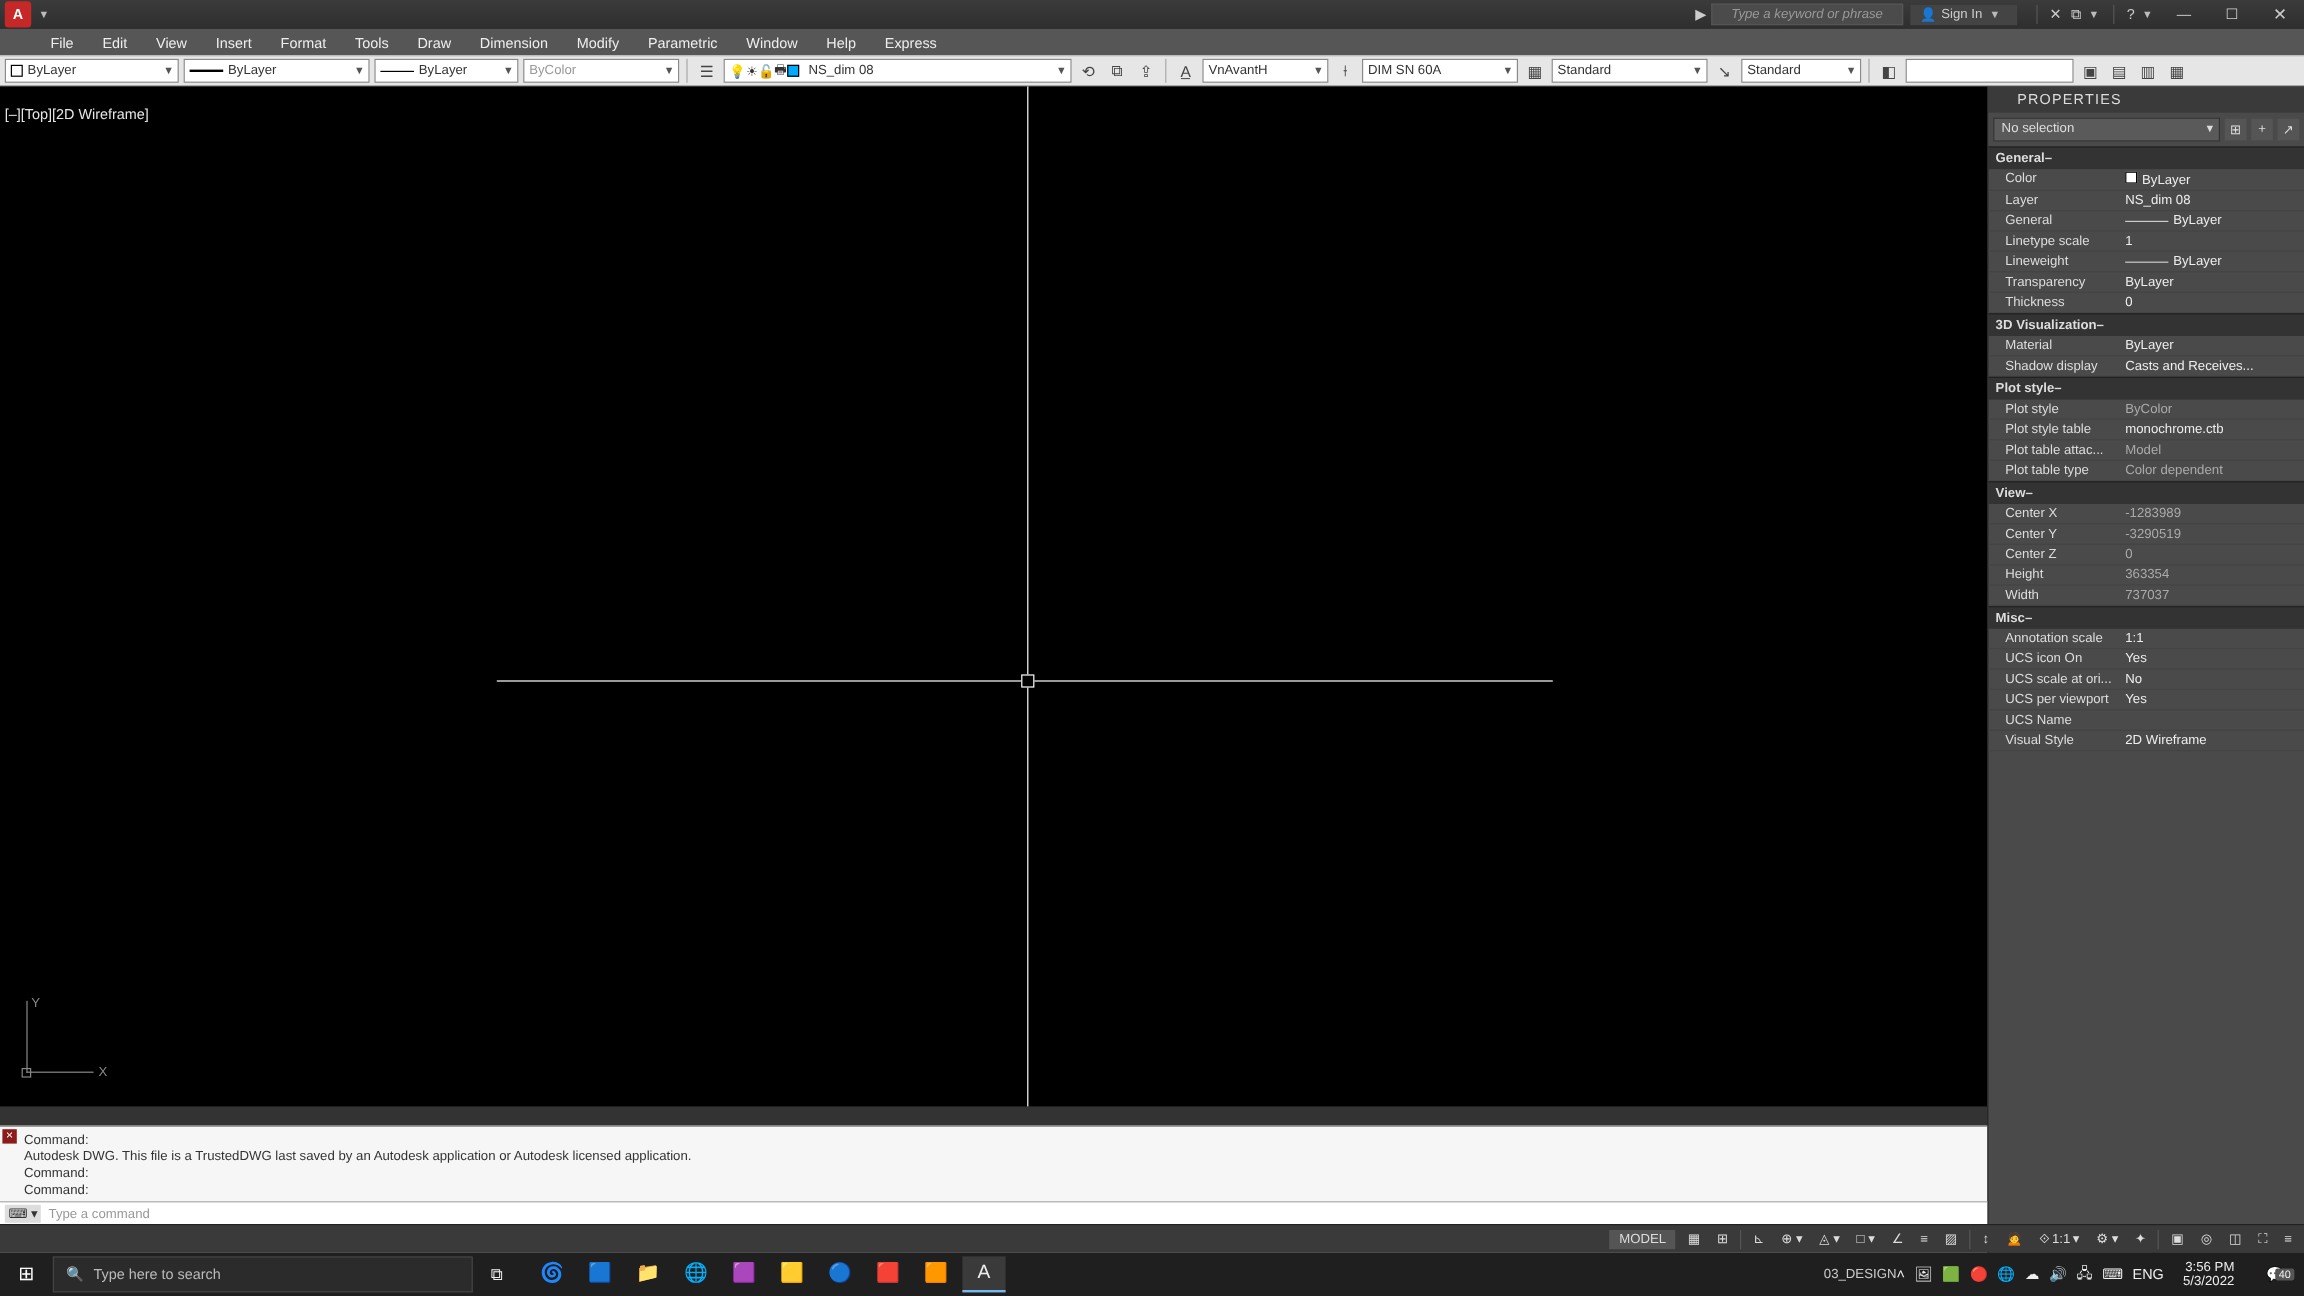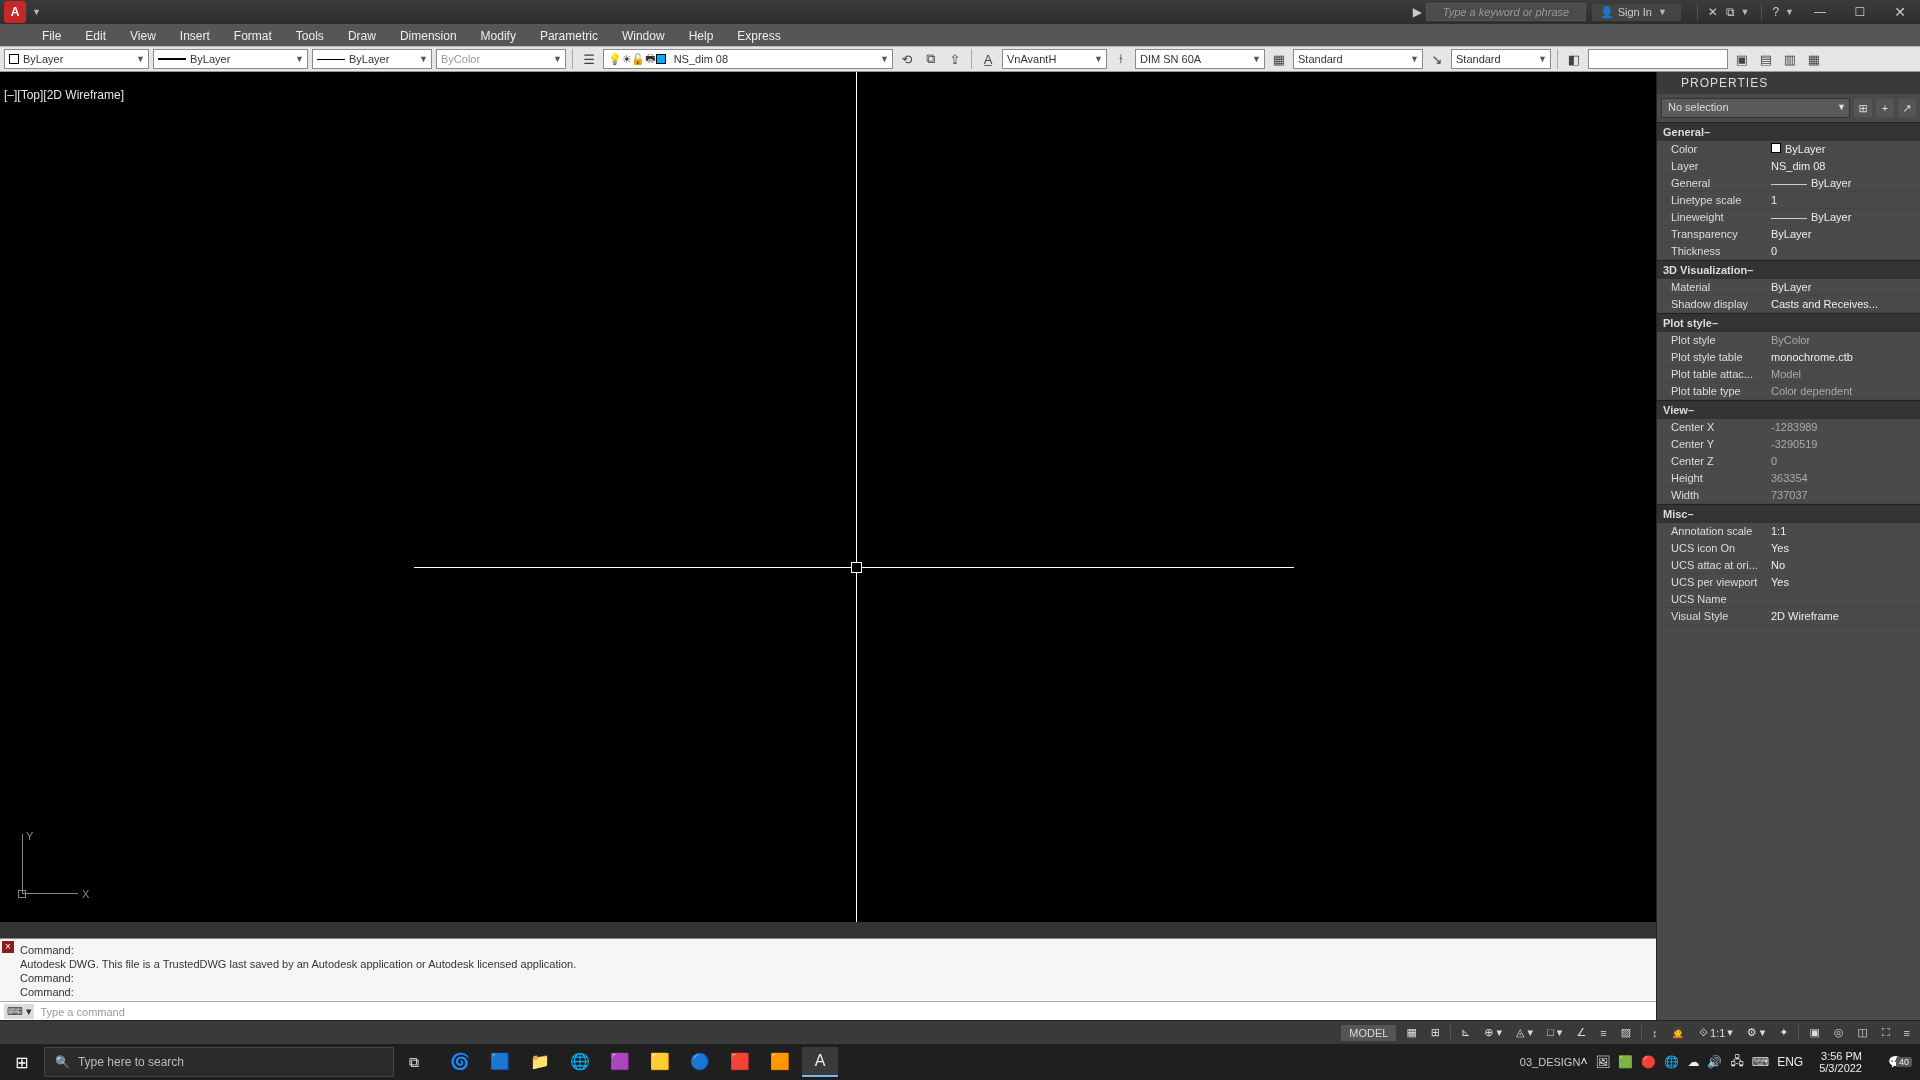--- a/index.html
+++ b/index.html
@@ -327,21 +327,21 @@
       </div>
       <div class="prow">
         <div class="plab">Annotation scale</div>
         <div class="pval">1:1</div>
       </div>
       <div class="prow">
         <div class="plab">UCS icon On</div>
         <div class="pval">Yes</div>
       </div>
       <div class="prow">
-        <div class="plab">UCS attac at ori...</div>
+        <div class="plab">UCS scale at ori...</div>
         <div class="pval">No</div>
       </div>
       <div class="prow">
         <div class="plab">UCS per viewport</div>
         <div class="pval">Yes</div>
       </div>
       <div class="prow">
         <div class="plab">UCS Name</div>
         <div class="pval"></div>
       </div>

